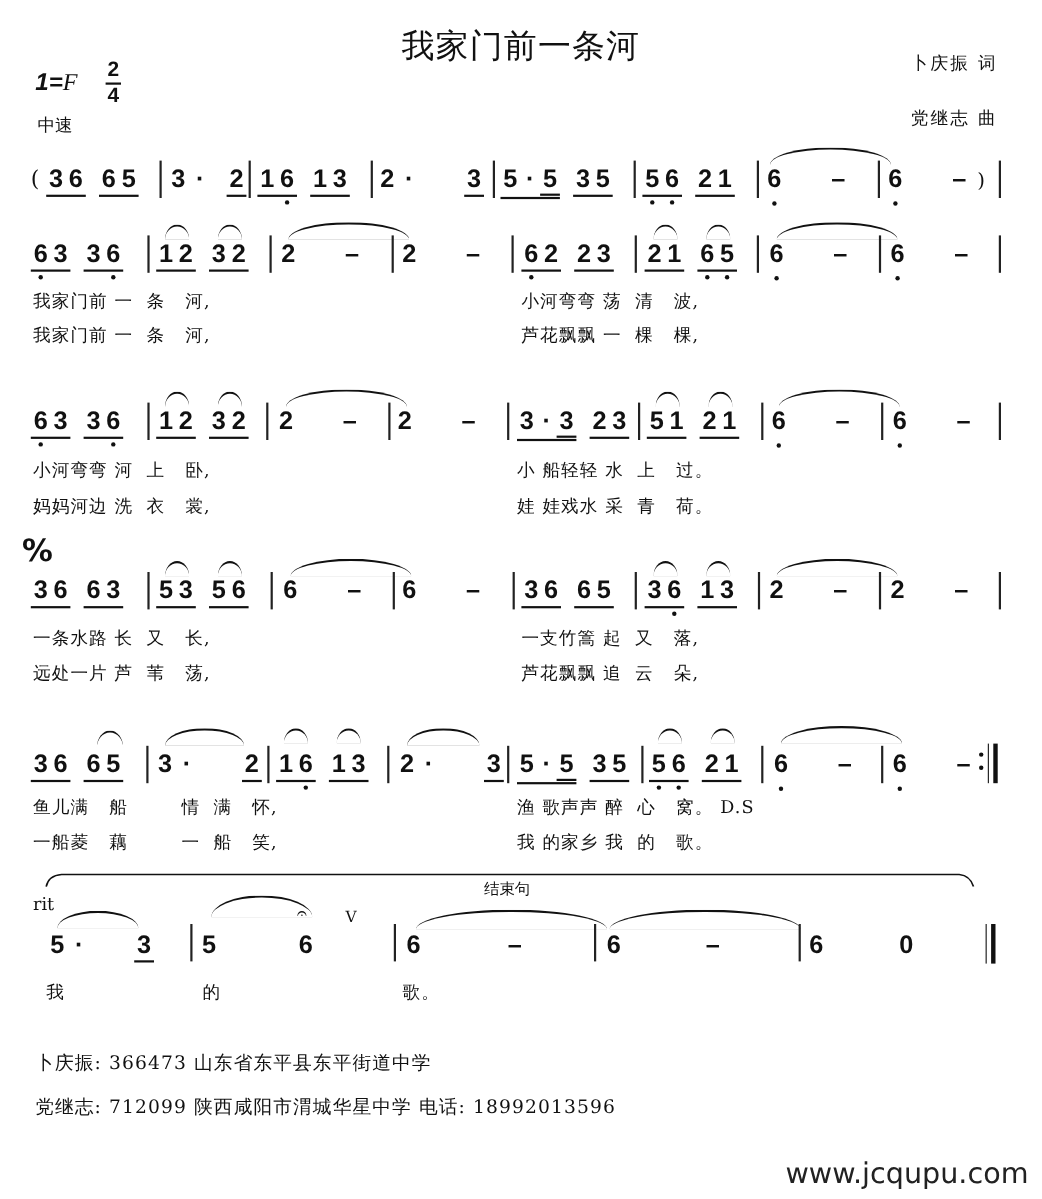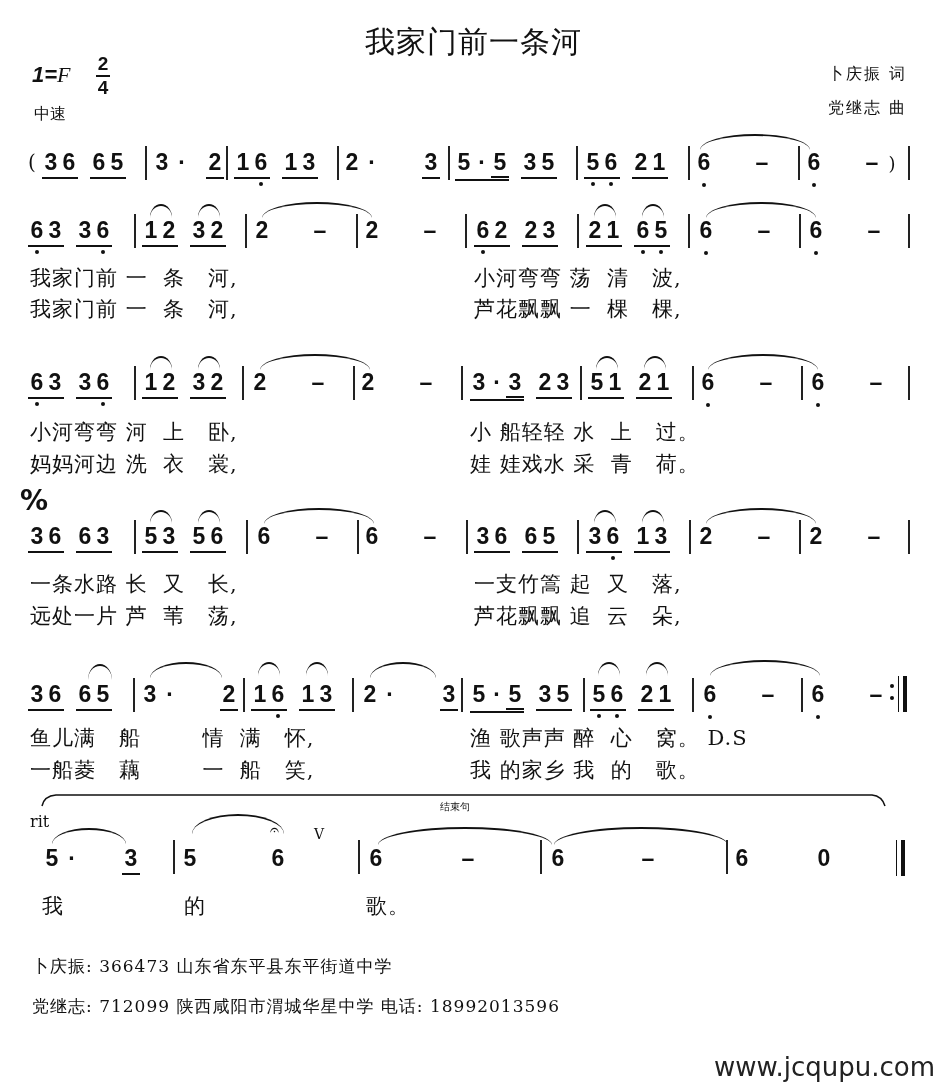--- a/index.html
+++ b/index.html
@@ -15,39 +15,39 @@
   .seg { position: absolute; font-family: "Liberation Sans", sans-serif; font-weight: bold; font-size: 23px; height: 32px; line-height: 32px; }
   .n { display: inline-block; width: 20px; text-align: center; position: relative; }
   .beam { display: inline-block; position: relative; border-bottom: 2px solid #111; padding-bottom: 1px; line-height: 28px; margin-right: 12px; }
   .beam .n { width: 18px; }
   .dot-below::after { content: ""; position: absolute; left: 8px; bottom: -9px; width: 4px; height: 4px; border-radius: 2px; background: #111; }
   .beam .dot-below::after { left: 7px; bottom: -10px; }
   .dbl { border-bottom: 2px solid #111; }
   .barline { position: absolute; width: 2px; height: 34px; background: #222; }
   .final { position: absolute; width: 4px; height: 36px; background: #111; }
   .thin { position: absolute; width: 1px; height: 36px; background: #111; }
-  .lyr { position: absolute; font-size: 21px; font-family: "DejaVu Serif", serif; white-space: pre; letter-spacing: 1px; }
+  .lyr { position: absolute; font-size: 16px; font-family: "DejaVu Serif", serif; white-space: pre; letter-spacing: 1px; }
   .arc { position: absolute; border-top: 2px solid #111; border-radius: 50% 50% 0 0 / 100% 100% 0 0; }
   .small { position: absolute; font-size: 16px; }
   .footer { position: absolute; left: 32px; font-size: 17px; font-family: "DejaVu Serif", serif; letter-spacing: 1px; }
   .wm { position: absolute; right: 12px; bottom: 8px; font-size: 26px; font-family: "DejaVu Sans", sans-serif; color: #222; }
   svg { position: absolute; left: 0; top: 0; overflow: visible; }
 </style>
 </head>
 <body>
 
 <div class="abs title">我家门前一条河</div>
 <div class="abs key"><span>1=</span><span class="f">F</span></div>
 <div class="abs ts">
   <div>2</div>
   <div class="bar"></div>
   <div>4</div>
 </div>
 <div class="abs tempo">中速</div>
-<div class="abs credit" style="top:64px">卜庆振 词</div>
+<div class="abs credit" style="top:48px">卜庆振 词</div>
 <div class="abs credit" style="top:98px">党继志 曲</div>
 
 <div>
   <div class="seg" style="left:28px;top:146px;font-weight:normal;font-family:'DejaVu Serif',serif;font-size:20px">(</div>
   <div class="seg" style="left:42px;top:146px">
     <span class="beam"><span class="n">3</span><span class="n">6</span></span><span class="beam"><span class="n">6</span><span class="n">5</span></span>
   </div>
   <div class="barline" style="left:145px;top:146px"></div>
   <div class="seg" style="left:152px;top:146px"><span class="n">3</span><span class="n">·</span><span style="display:inline-block;width:14px"></span><span class="beam"><span class="n">2</span></span></div>
   <div class="barline" style="left:226px;top:146px"></div>
@@ -185,21 +185,21 @@
   <div class="lyr" style="left:30px;top:724px">鱼儿满   船        情  满   怀,</div>
   <div class="lyr" style="left:470px;top:724px">渔 歌声声 醉  心   窝。 D.S</div>
   <div class="lyr" style="left:30px;top:756px">一船菱   藕        一  船   笑,</div>
   <div class="lyr" style="left:470px;top:756px">我 的家乡 我  的   歌。</div>
 </div>
 
 <div>
   <svg width="947" height="1090">
     <path d="M42 806 Q44 796 56 795 L872 795 Q882 796 885 806" fill="none" stroke="#111" stroke-width="1.5"></path>
   </svg>
-  <div class="small" style="left:440px;top:800px;font-size:10px">结束句</div>
+  <div class="small" style="left:440px;top:800px;font-size:14px">结束句</div>
   <div class="small" style="left:30px;top:812px;font-family:'DejaVu Serif',serif">rit</div>
   <div class="small" style="left:314px;top:826px;font-size:14px">V</div>
   <div class="seg" style="left:42px;top:842px"><span class="n">5</span><span class="n">·</span><span style="display:inline-block;width:40px"></span><span class="beam"><span class="n">3</span></span></div>
   <div class="arc" style="left:52px;top:828px;width:74px;height:14px"></div>
   <div class="barline" style="left:173px;top:840px"></div>
   <div class="seg" style="left:180px;top:842px"><span class="n">5</span><span style="display:inline-block;width:68px"></span><span class="n">6</span></div>
   <div class="arc" style="left:192px;top:814px;width:92px;height:18px"></div>
   <div class="abs" style="left:270px;top:822px;font-size:16px;line-height:16px">𝄐</div>
   <div class="barline" style="left:358px;top:840px"></div>
   <div class="seg" style="left:366px;top:842px"><span class="n">6</span><span style="display:inline-block;width:72px"></span><span class="n">–</span></div>

